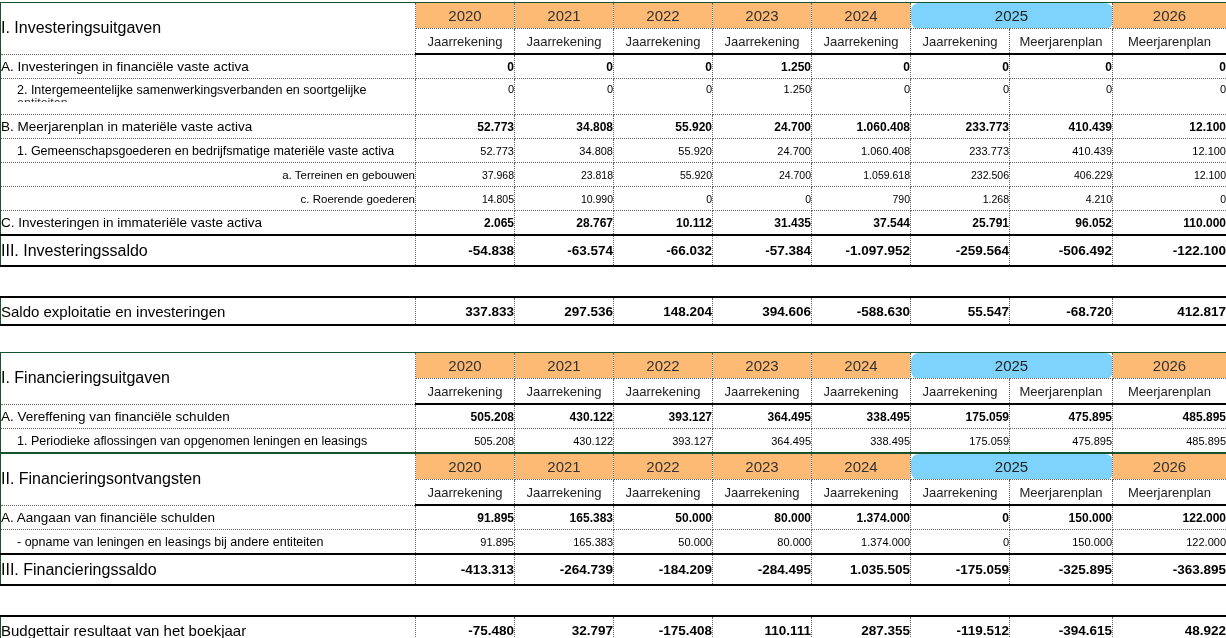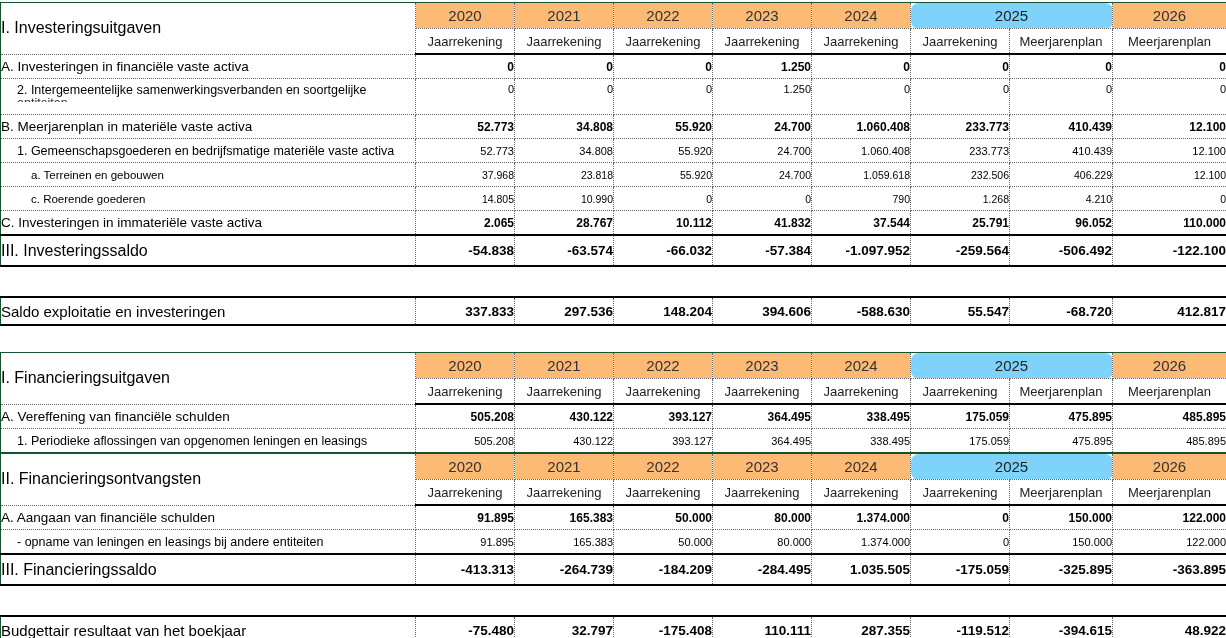--- a/index.html
+++ b/index.html
@@ -17,21 +17,21 @@
 
   
   td.lbl{padding-left:4px;margin-left:48px;}
   td.val{text-align:right;padding-right:5px;}
   tr.lvl-main td{height:23px;}
   tr.lvl-main .lbl{font-size:13.5px;}
   tr.lvl-main .val{font-weight:bold;font-size:12px;}
   tr.lvl-sub1 td{height:23px;}
   tr.lvl-sub1 .lbl{font-size:12.5px;padding-left:16px;}
   tr.lvl-sub1 .val{font-size:11px;}
-  tr.lvl-sub2 td{height:23px;}
+  tr.lvl-sub2 td{height:23px;text-align:right;}
   tr.lvl-sub2 .lbl{font-size:11.5px;padding-left:30px;}
   tr.lvl-sub2 .val{font-size:10.5px;}
   tr.row-tall td{height:31px;vertical-align:top;padding-top:4px;}
   .clip2{height:5px;overflow:hidden;line-height:13px;font-size:12.5px;color:#333;}
 
   
   tr.row-total td{height:29px;border-top:2px solid #000;border-bottom:2px solid #000;}
   tr.row-total .lbl{font-size:16px;}
   tr.row-total .val{font-weight:bold;font-size:13.5px;}
 
@@ -166,21 +166,21 @@
             <td class="val v-sub2">4.210</td>
             <td class="val v-sub2">0</td>
           </tr>
           <tr class="lvl-main">
             <td class="lbl">
               <div class="l1">C. Investeringen in immateriële vaste activa</div>
             </td>
             <td class="val v-main">2.065</td>
             <td class="val v-main">28.767</td>
             <td class="val v-main">10.112</td>
-            <td class="val v-main">41.832</td>
+            <td class="val v-main">31.435</td>
             <td class="val v-main">37.544</td>
             <td class="val v-main">25.791</td>
             <td class="val v-main">96.052</td>
             <td class="val v-main">110.000</td>
           </tr>
           <tr class="row-total">
             <td class="lbl">III. Investeringssaldo</td>
             <td class="val v-total">-54.838</td>
             <td class="val v-total">-63.574</td>
             <td class="val v-total">-66.032</td>

